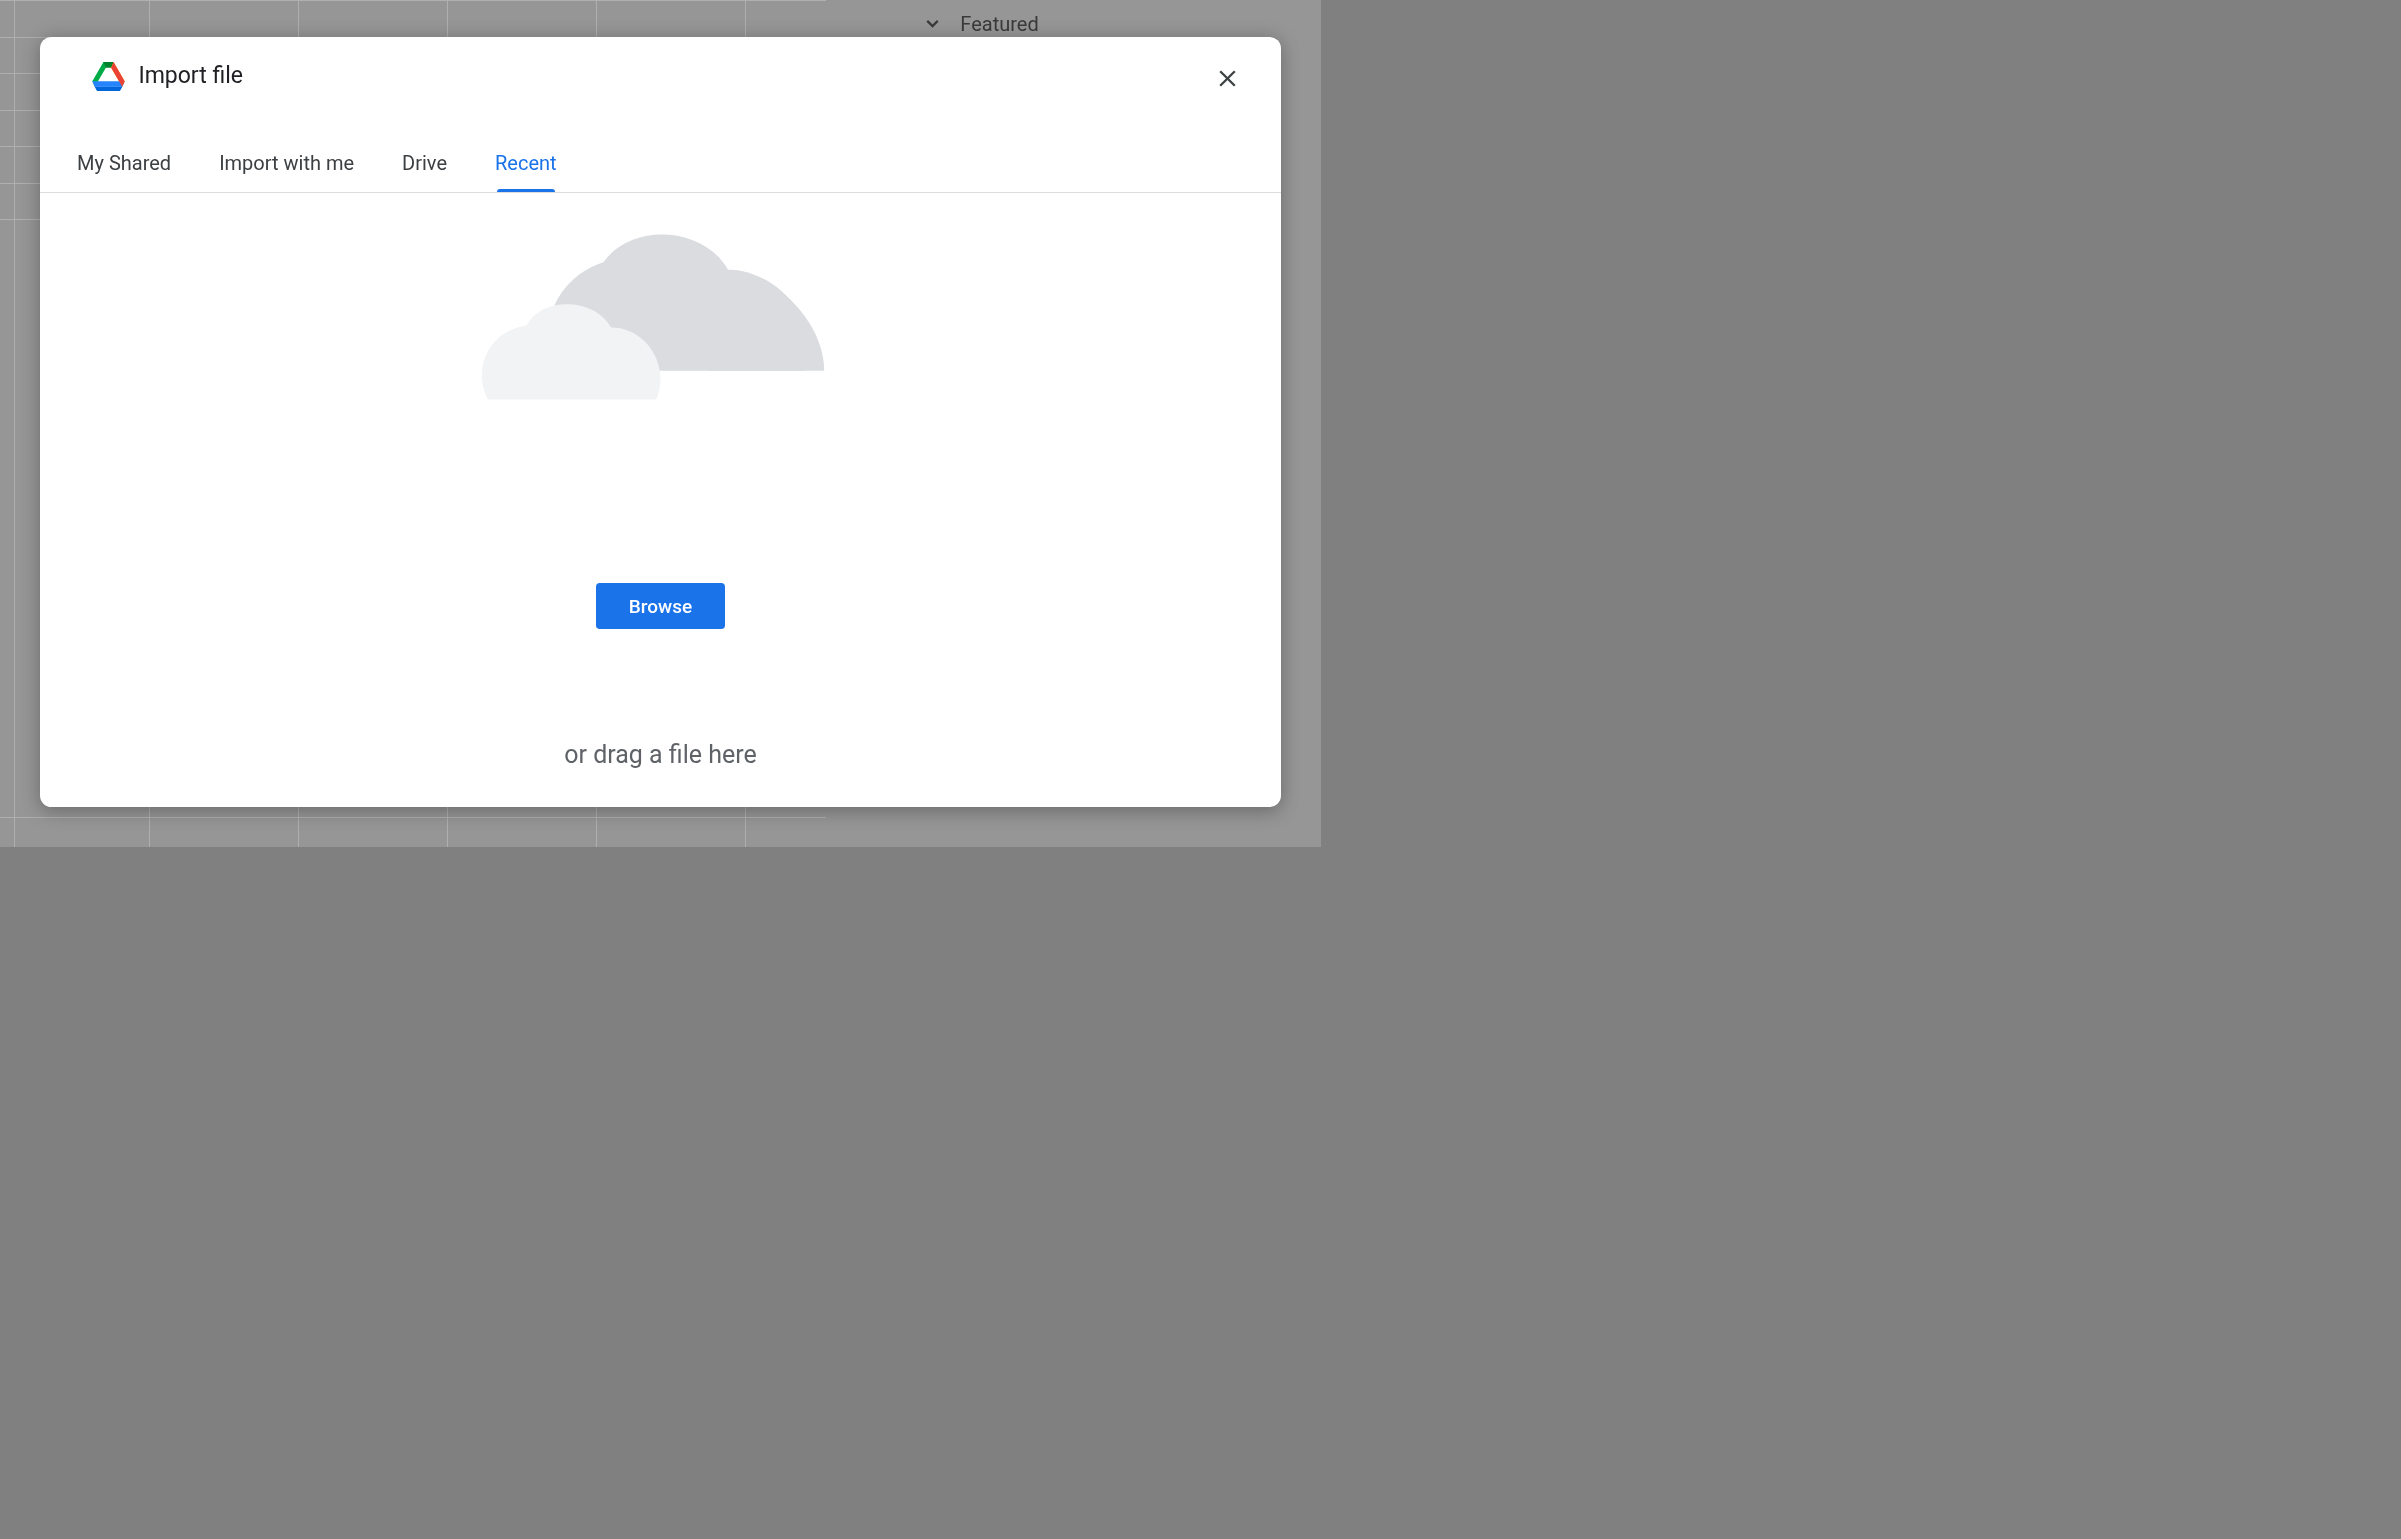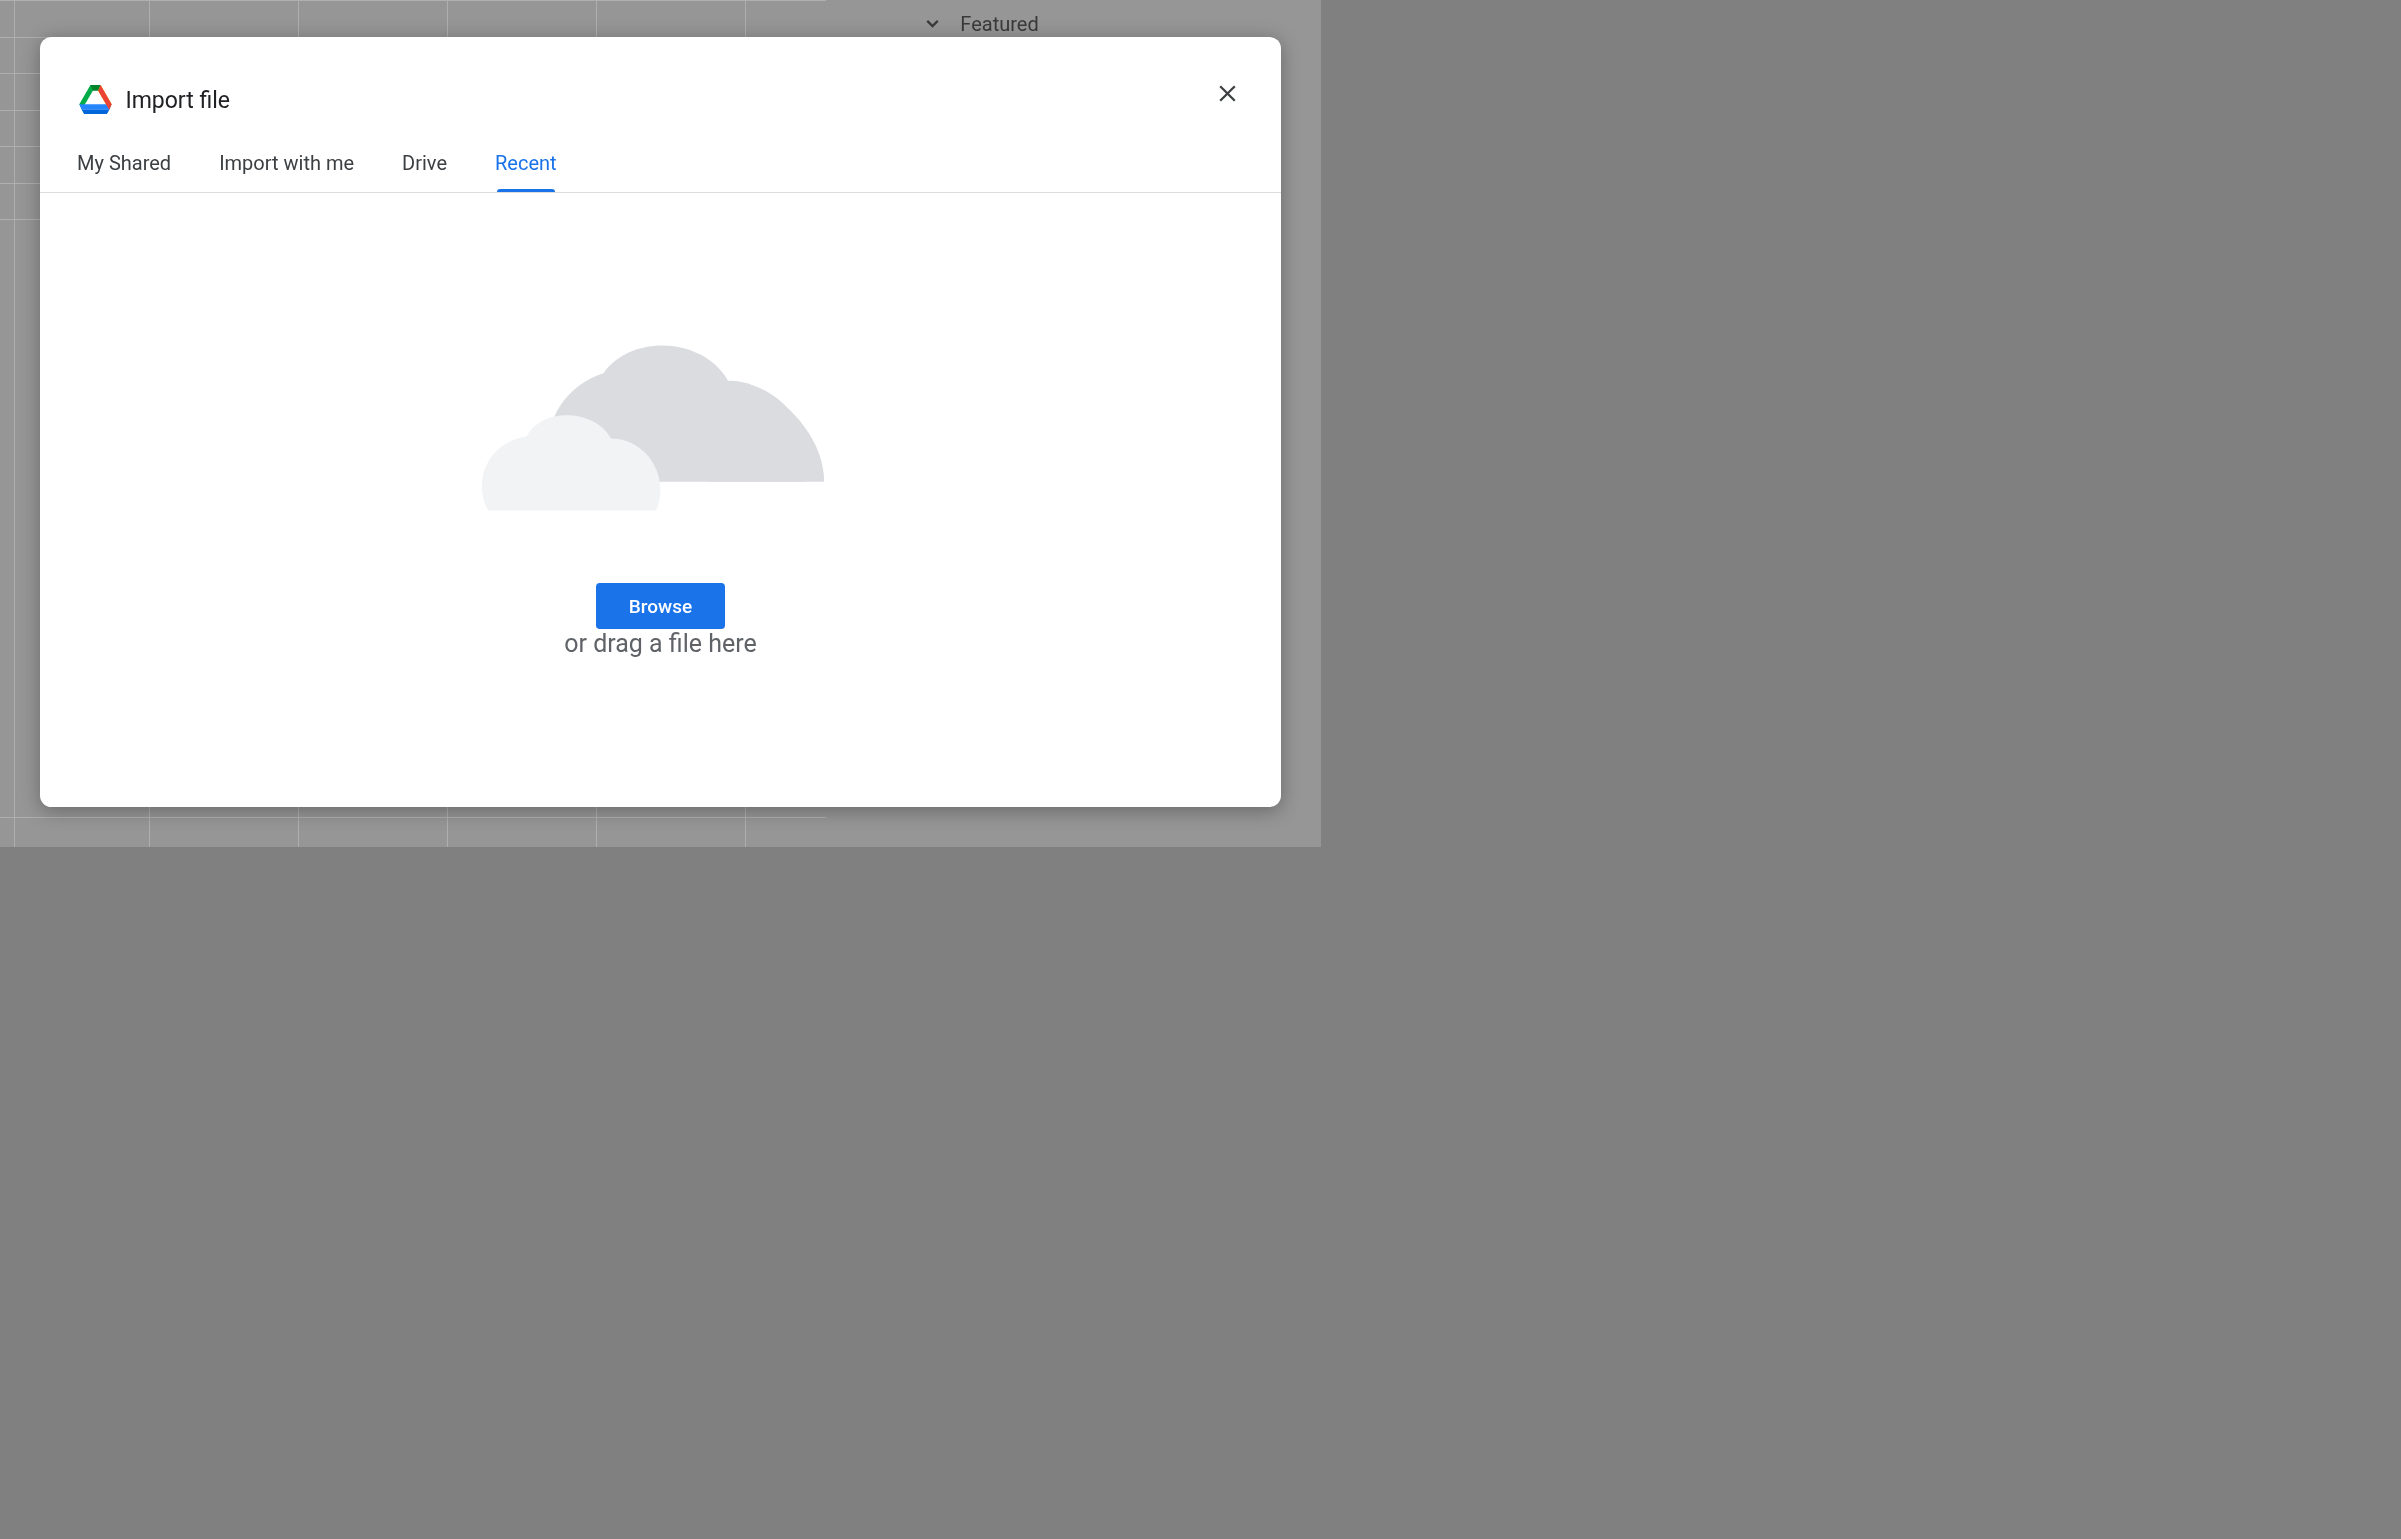--- a/index.html
+++ b/index.html
@@ -59,22 +59,22 @@
       height: 770px;
       background: #fff;
       border-radius: 11.5px;
       box-shadow: 0 3.8px 19px rgba(0,0,0,0.3);
       display: flex;
       flex-direction: column;
     }
     
     .modal-header {
       display: flex;
-      align-items: flex-end;
-      padding: 25px 37px 0 39px;
+      align-items: flex-start;
+      padding: 25px 37px 0 52px;
       height: 77px;
     }
     
     .drive-logo {
       width: 33px;
       height: 29px;
       margin-right: 13.4px;
     }
     
     .modal-title {
@@ -125,21 +125,21 @@
       height: 3.8px;
       background: #1a73e8;
       border-radius: 3.8px 3.8px 0 0;
     }
     
     .upload-area {
       flex: 1;
       display: flex;
       flex-direction: column;
       align-items: center;
-      justify-content: center;
+      justify-content: space-between;
       padding-bottom: 38px;
     }
     
     .cloud-illustration {
       width: 384px;
       height: 221px;
       margin-bottom: 58px;
       position: relative;
     }
     

